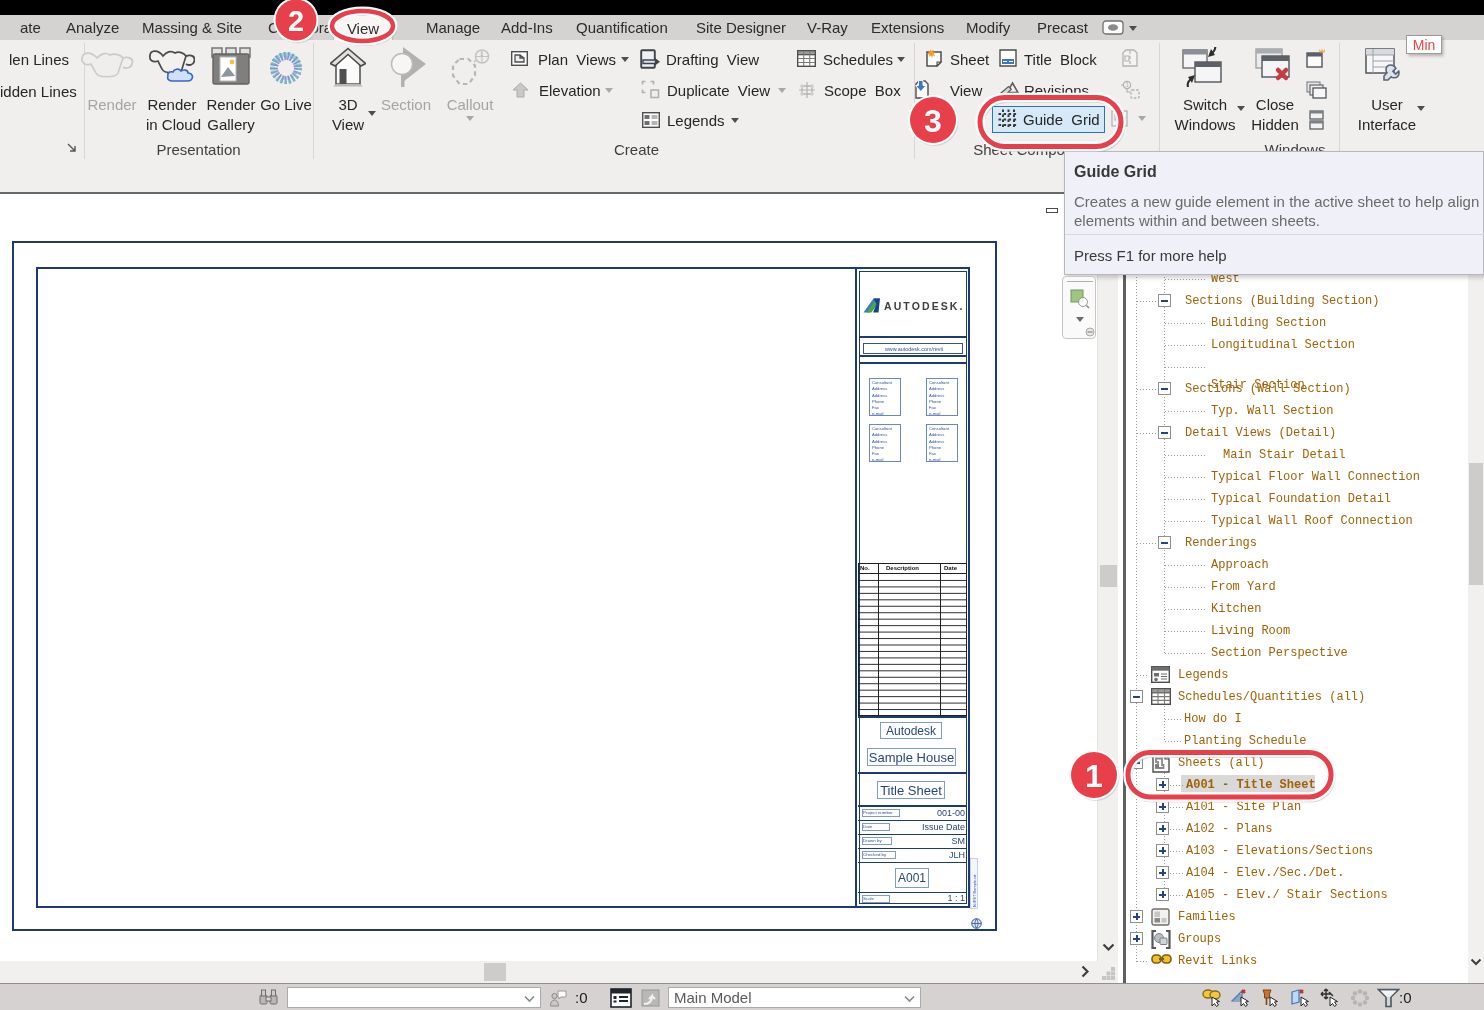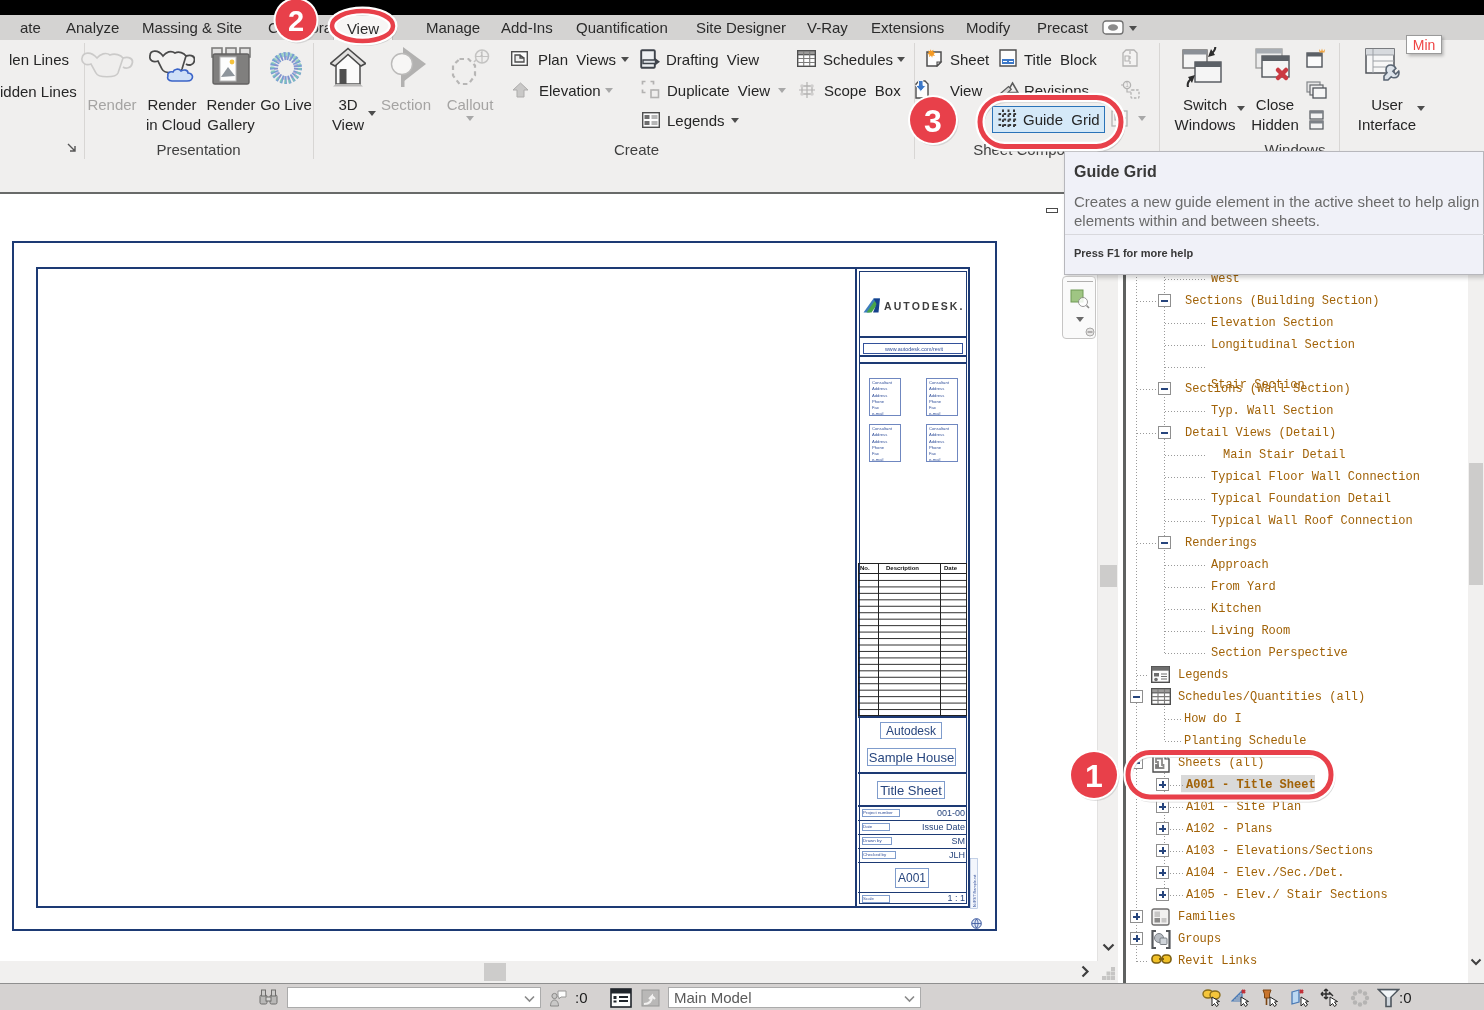--- a/index.html
+++ b/index.html
@@ -417,21 +417,21 @@
   <div class="dotv" style="left:38px;top:108px;height:386px;"></div>
   <div class="dotv" style="left:38px;top:604px;height:132px;"></div>
   <div class="dotv" style="left:38px;top:540px;height:42px;"></div>
 
   <div class="doth" style="left:39px;top:119px;width:42px;"></div>
     <div class="trow" style="left:85px;top:108px;">West</div>
   <div class="doth" style="left:11px;top:141px;width:21px;"></div>
     <div class="expbox minus" style="left:32px;top:134px;"></div>
     <div class="trow" style="left:59px;top:130px;">Sections (Building Section)</div>
   <div class="doth" style="left:39px;top:163px;width:42px;"></div>
-    <div class="trow" style="left:85px;top:152px;">Elevation Section</div>
+    <div class="trow" style="left:85px;top:152px;">Building Section</div>
   <div class="doth" style="left:39px;top:185px;width:42px;"></div>
     <div class="trow" style="left:85px;top:174px;">Longitudinal Section</div>
   <div class="doth" style="left:39px;top:207px;width:42px;"></div>
     <div class="trow" style="left:85px;top:214px;">Stair Section</div>
   <div class="doth" style="left:11px;top:229px;width:21px;"></div>
     <div class="expbox minus" style="left:32px;top:222px;"></div>
     <div class="trow" style="left:59px;top:218px;">Sections (Wall Section)</div>
   <div class="doth" style="left:39px;top:251px;width:42px;"></div>
     <div class="trow" style="left:85px;top:240px;">Typ. Wall Section</div>
   <div class="doth" style="left:11px;top:273px;width:21px;"></div>
@@ -612,21 +612,21 @@
     <path d="M1.5 2.5 H21.5 L14 10 V19.5 H9 V10 Z" fill="#cfd6dd" stroke="#4e565e" stroke-width="1.6"></path>
     <path d="M4 4 H19 L13 10 H10 Z" fill="#f2f5f8"></path>
   </svg>
   <div class="abs" style="left:1399px;top:5px;font-size:15px;color:#1c1c1c;">:0</div>
 </div>
 
 <div class="abs" style="left:1064px;top:151px;width:420px;height:124px;background:#f0f1f8;z-index:10;border:1px solid #b7b7bc;box-shadow:2px 3px 4px rgba(0,0,0,0.18);">
   <div class="abs" style="left:9px;top:11px;font-size:16px;font-weight:bold;color:#383838;">Guide Grid</div>
   <div class="abs" style="left:9px;top:40px;width:412px;font-size:15px;color:#6a6a6a;line-height:19px;">Creates a new guide element in the active sheet to help align elements within and between sheets.</div>
   <div class="abs" style="left:0px;top:82px;width:420px;height:1px;background:#d8d8dd;"></div>
-  <div class="abs" style="left:9px;top:95px;font-size:11px;font-weight:bold;color:#383838;">Press F1 for more help</div>
+  <div class="abs" style="left:9px;top:95px;font-size:15px;font-weight:normal;color:#383838;">Press F1 for more help</div>
 </div>
 
 <div class="abs" style="left:1062px;top:276px;width:34px;height:63px;background:#fafafa;z-index:10;border:1px solid #c6c5c4;border-radius:4px;">
   <div class="abs" style="left:4px;top:4px;width:26px;height:1px;background:#b0afae;"></div>
   <svg class="abs" style="left:7px;top:12px" width="20" height="20" viewBox="0 0 20 20">
     <rect x="1" y="1" width="12" height="12" fill="#9fc583" stroke="#6f9a55"></rect>
     <circle cx="13" cy="13" r="4.5" fill="#fff" opacity="0.85" stroke="#8a8988"></circle>
     <path d="M16.5 16.5 L19 19" stroke="#8a8988" stroke-width="1.6"></path>
   </svg>
   <div class="dn" style="left:13px;top:40px;border-top-color:#6a6a6a;"></div>

